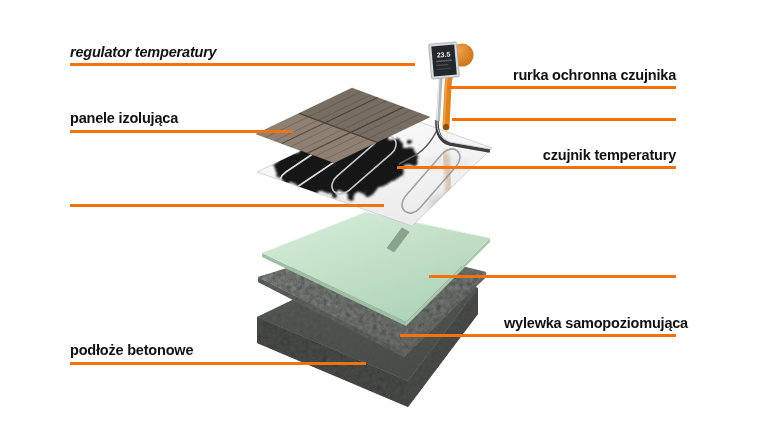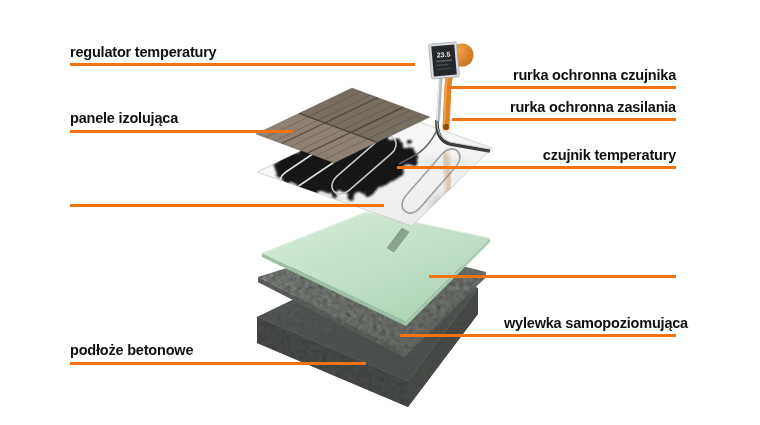--- a/index.html
+++ b/index.html
@@ -4,21 +4,21 @@
 <style>
   html,body{margin:0;padding:0;background:#ffffff;}
   #frame{position:relative;width:760px;height:425px;background:var(--c-background,#fff);
          font-family:"Liberation Sans", sans-serif;overflow:hidden;}
   #art{position:absolute;left:0;top:0;}
   .lbl{position:absolute;font-size:14.5px;font-weight:bold;letter-spacing:-0.2px;
        color:var(--c-text,#111);white-space:nowrap;line-height:15px;}
   .lbl.r{}
   .lead{position:absolute;height:3px;background:var(--c-accent,#F2720D);}
   
-  #lb-regulator{left:70px;top:45px;}      #ln-regulator{left:70px;top:63px;width:345px;}
+  #lb-regulator{left:70px;top:45px;font-style:italic;}      #ln-regulator{left:70px;top:63px;width:345px;}
   #lb-panele{left:70px;top:111px;}        #ln-panele{left:70px;top:130px;width:223px;}
   #lb-mata{left:70px;top:185px;}          #ln-mata{left:70px;top:204px;width:314px;}
   #lb-podloze{left:70px;top:343px;}       #ln-podloze{left:70px;top:362px;width:296px;}
   
   #lb-rurka-czujnika{right:84px;top:68px;}   #ln-rurka-czujnika{left:447px;top:86px;width:229px;}
   #lb-rurka-zasilania{right:84px;top:100px;} #ln-rurka-zasilania{left:452px;top:118px;width:224px;}
   #lb-czujnik{right:84px;top:148px;}         #ln-czujnik{left:397px;top:166px;width:279px;}
   #lb-pianka{right:84px;top:257px;}          #ln-pianka{left:429px;top:275px;width:247px;}
   #lb-wylewka{right:72px;top:316px;}         #ln-wylewka{left:400px;top:334px;width:276px;}
   
@@ -157,21 +157,20 @@
   <div class="lead" id="ln-panele"></div>
 
   <div class="lead" id="ln-mata"></div>
 
   <div class="lbl" id="lb-podloze"><span>podłoże betonowe</span></div>
   <div class="lead" id="ln-podloze"></div>
 
   <div class="lbl r" id="lb-rurka-czujnika"><span>rurka ochronna czujnika</span></div>
   <div class="lead" id="ln-rurka-czujnika"></div>
 
-  <div class="lbl r" id="lb-rurka-zasilania"><span>rurka ochronna zasilania</span></div>
   <div class="lead" id="ln-rurka-zasilania"></div>
 
   <div class="lbl r" id="lb-czujnik"><span>czujnik temperatury</span></div>
   <div class="lead" id="ln-czujnik"></div>
 
   <div class="lead" id="ln-pianka"></div>
 
   <div class="lbl r" id="lb-wylewka"><span>wylewka samopoziomująca</span></div>
   <div class="lead" id="ln-wylewka"></div>
 

